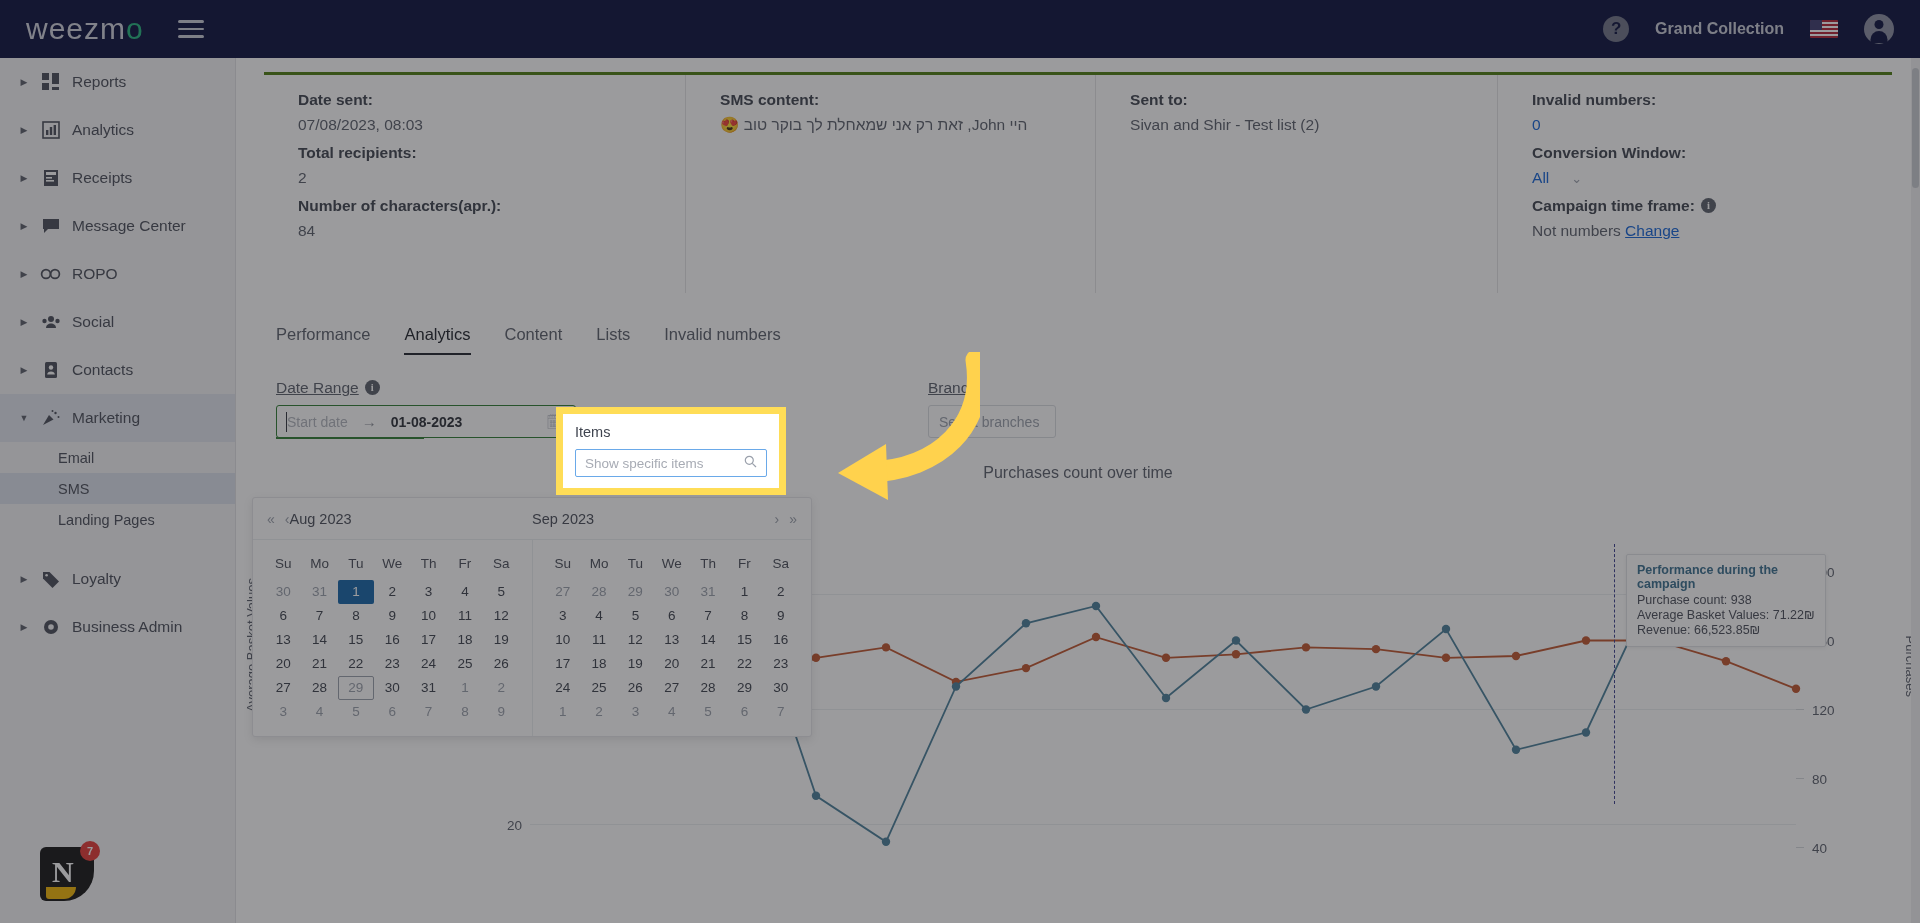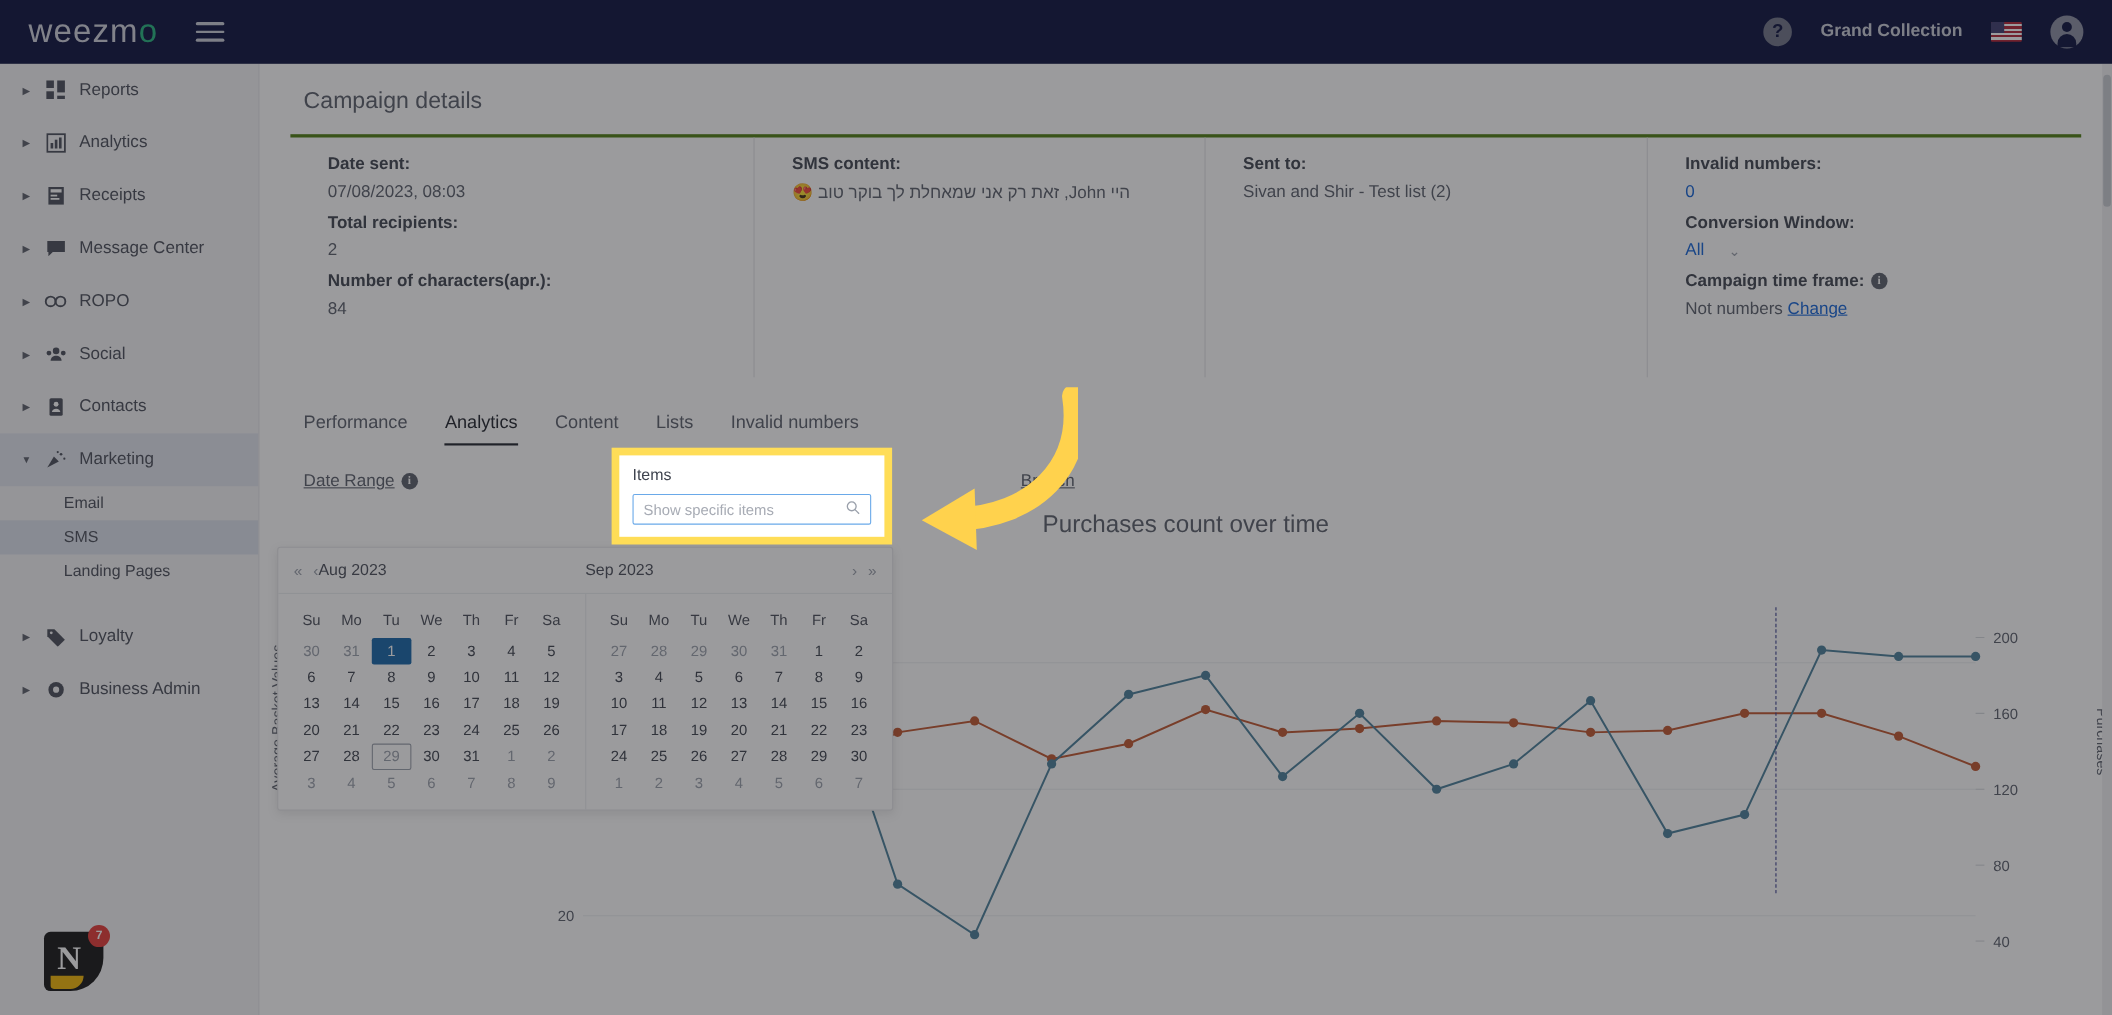--- a/index.html
+++ b/index.html
@@ -126,37 +126,37 @@
   .dow { font-size: 13.5px; color:#4a4e59; text-align:center; padding: 6px 0 9px 0; }
   .day { font-size: 13.5px; color:#9aa0ab; text-align:center; height:24px; line-height:24px;
      cursor:pointer; }
   .day.cur { color:#3d424d; }
   .day.sel { background:#1565a8; color:#fff; border-radius:2px; }
   .day.today { border:1px solid #9aa0ab; border-radius:2px; line-height:22px; }
 
   
   .chart-wrap { position:absolute; left: 236px; top: 452px; width:1684px; height:471px;
      background:#fff; }
-  .chart-title { text-align:center; font-size:22px; color:#5a5f6b; padding-top:12px; }
+  .chart-title { text-align:center; font-size:16px; color:#5a5f6b; padding-top:12px; }
   .chart-inner { position:relative; width:1684px; height:430px; }
   .axis-label { position:absolute; font-size:13px; color:#5a5f6b; white-space:nowrap; }
   .perf-box { position:absolute; left: 1390px; top: 72px; width: 200px;
      background:#fff; border:1px solid #e0e2e6; border-radius:2px; padding:8px 10px;
      box-shadow:0 1px 4px rgba(0,0,0,.07); }
   .perf-title { font-size:12.5px; color:#3a6f8f; font-weight:bold; margin-bottom:2px; }
   .perf-line { font-size:12.5px; color:#4a4e59; line-height:15px; }
   .dash-line { position:absolute; left:1378px; top:62px; width:0; height:260px;
      border-left:1px dashed #3b3f8f; }
 
   
   .overlay { position:absolute; left:0; top:0; width:1920px; height:923px;
      background: rgba(34,34,38,0.45); z-index: 40; }
 
   
-  .items-modal { position:absolute; left:556px; top:407px; width:255px; height:88px;
+  .items-modal { position:absolute; left:556px; top:407px; width:230px; height:88px;
      background:#ffdd57; z-index: 60; padding: 7px; }
   .items-modal-inner { background:#fff; width:100%; height:100%; padding: 10px 12px; }
   .items-modal-title { font-size:14.5px; color:#3f444f; }
   .items-search { margin-top:9px; height:28px; border:1px solid #6aa9e9; border-radius:2px;
      display:flex; align-items:center; padding: 0 9px; }
   .items-search .ph { font-size:13.5px; color:#a7abb4; }
   .items-search .mag { margin-left:auto; color:#9aa0ab; font-size:13px; }
 
   
   .arrow-svg { position:absolute; left: 790px; top: 352px; z-index: 61; }
@@ -310,21 +310,20 @@
     <div class="badge-logo">
       <div class="nshape"></div>
       <div class="nletter">N</div>
       <div class="yellow"></div>
       <div class="badge-count">7</div>
     </div>
   </div>
 
   <div class="main">
     <div class="content-pad">
-      <div class="card-title">Campaign details</div>
 
       <div class="details-grid">
 
         <div class="detail-col">
           <div class="d-label">Date sent:</div>
           <div class="d-value">07/08/2023, 08:03</div>
           <div class="d-label">Total recipients:</div>
           <div class="d-value">2</div>
           <div class="d-label">Number of characters(apr.):</div>
           <div class="d-value">84</div>
@@ -446,20 +445,26 @@
             <circle cx="1070" cy="227.5" r="4.2" fill="#4a7f99"></circle>
             <circle cx="1140" cy="204.5" r="4.2" fill="#4a7f99"></circle>
             <circle cx="1210" cy="147.00000000000003" r="4.2" fill="#4a7f99"></circle>
             <circle cx="1280" cy="267.75" r="4.2" fill="#4a7f99"></circle>
             <circle cx="1350" cy="250.5" r="4.2" fill="#4a7f99"></circle>
             <circle cx="1420" cy="101" r="4.2" fill="#4a7f99"></circle>
             <circle cx="1490" cy="106.75" r="4.2" fill="#4a7f99"></circle>
             <circle cx="1560" cy="106.75" r="4.2" fill="#4a7f99"></circle>
           </svg>
         <div class="dash-line"></div>
+        <div class="perf-box">
+          <div class="perf-title">Performance during the campaign</div>
+          <div class="perf-line">Purchase count: 938</div>
+          <div class="perf-line">Average Basket Values: 71.22₪</div>
+          <div class="perf-line">Revenue: 66,523.85₪</div>
+        </div>
       </div>
     </div>
 
     <div class="calendar" style="left:16px;top:439px;">
       <div class="cal-head">
         <span class="nav" style="margin-right:10px">«</span>
         <span class="nav">‹</span>
         <span class="mtitle">
           <span>Aug</span>
           <span>2023</span>

